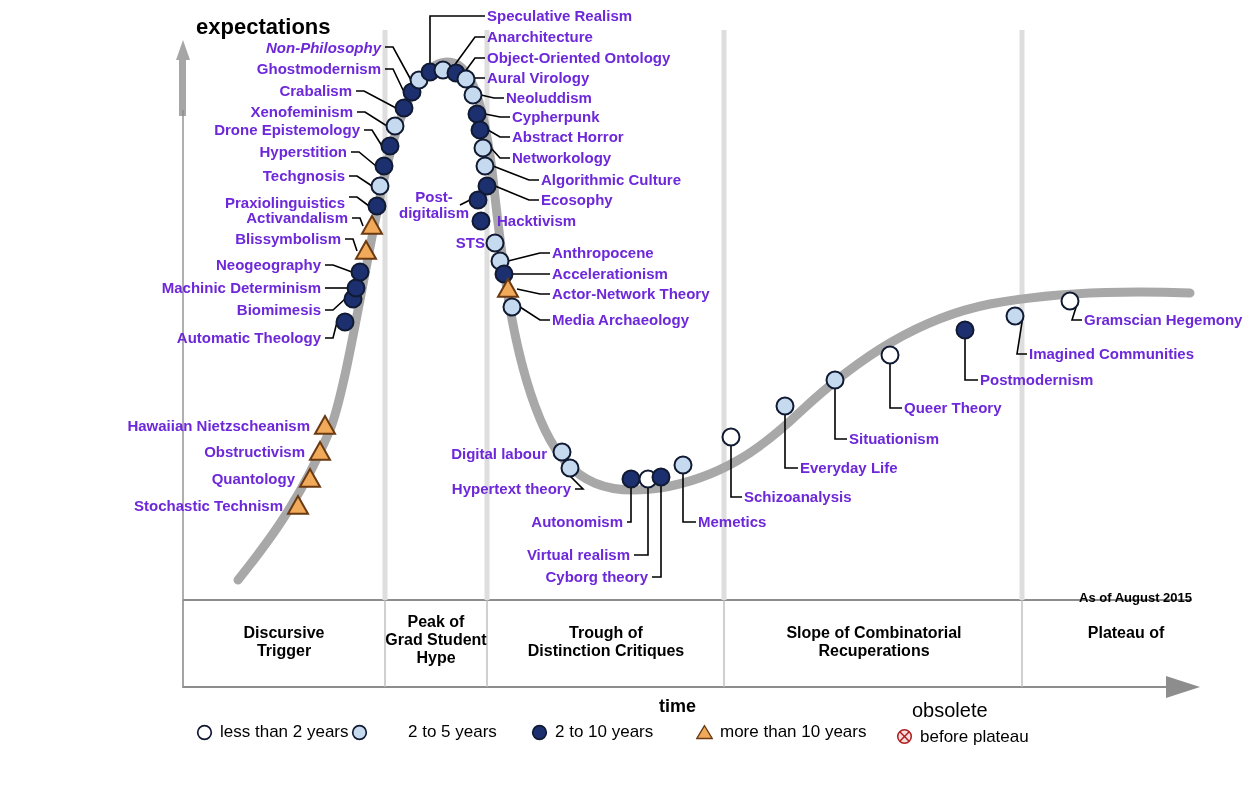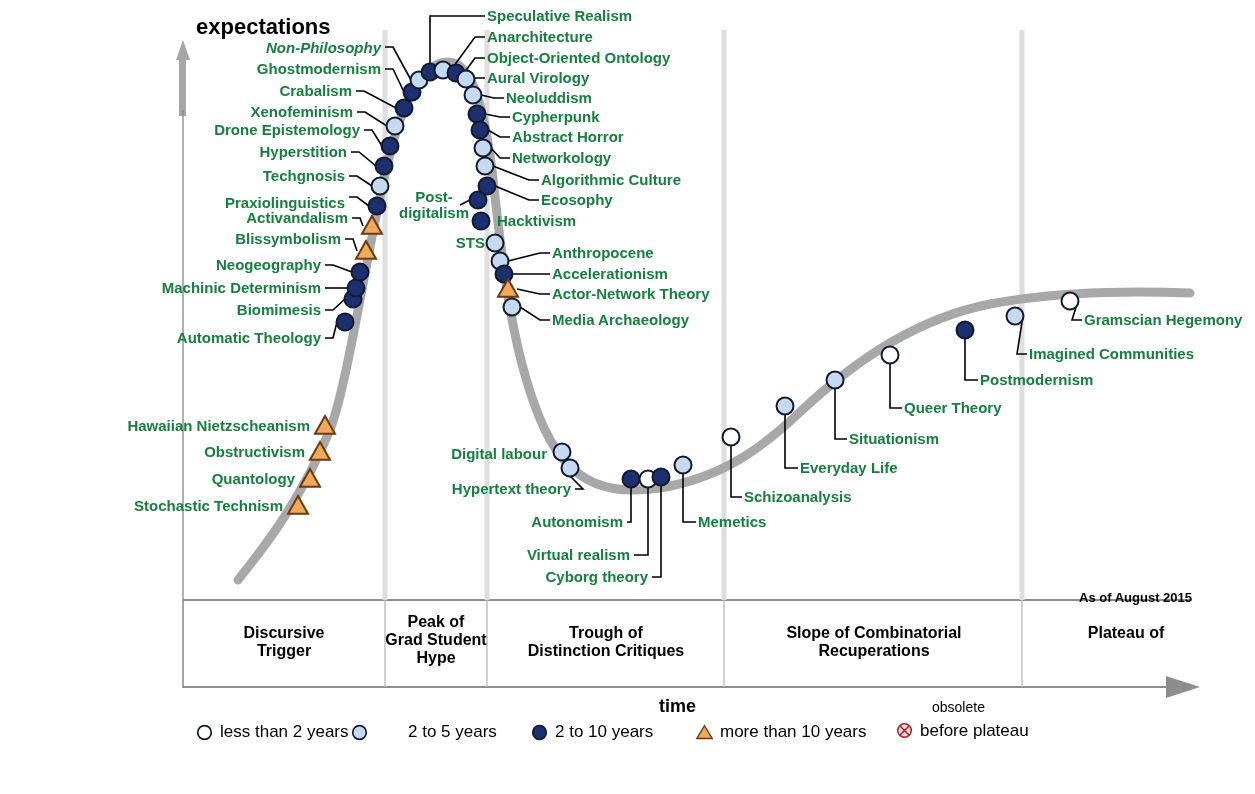--- a/index.html
+++ b/index.html
@@ -10,21 +10,21 @@
     overflow:hidden;
     position:relative;
   }
   #chart-root{position:absolute;left:0;top:0;width:1255px;height:794px;}
   svg#hype-svg{position:absolute;left:0;top:0;width:1255px;height:794px;}
 
   .lbl{
     position:absolute;
     font-weight:bold;
     font-size:15px;
-    color:#15803d;
+    color:#6d28d9;
     white-space:nowrap;
     line-height:1.05;
   }
   .lbl.r{transform:translate(-100%,-50%);}
   .lbl.l{transform:translate(0,-50%);}
   .lbl.c{transform:translate(-50%,-50%);text-align:center;}
 
   .axis-title{
     position:absolute;font-weight:bold;color:#000;white-space:nowrap;
   }
@@ -42,21 +42,21 @@
     font-weight:bold;font-size:13px;color:#000;white-space:nowrap;
   }
 
   #legend{position:absolute;left:196px;top:722px;width:1030px;}
   #legend-title{font-weight:bold;font-size:17px;color:#000;margin-bottom:9px;}
   #legend-row{position:relative;height:34px;}
   .leg-item{position:absolute;display:flex;align-items:center;gap:7px;font-weight:normal;font-size:17px;color:#000;white-space:nowrap;}
   .leg-item .txt{font-size:17px;}
   .leg-sw{width:17px;height:17px;flex:0 0 17px;display:block;}
   .obsolete-stack{display:flex;flex-direction:column;align-items:flex-start;line-height:1.05;}
-  .obsolete-top{font-size:14px;margin-left:36px;}
+  .obsolete-top{font-size:20px;margin-left:16px;}
   .obsolete-bottom{display:flex;align-items:center;gap:7px;}
 </style>
 </head>
 <body>
 
 <div id="chart-root">
 
   <svg id="hype-svg" viewBox="0 0 1255 794" xmlns="http://www.w3.org/2000/svg">
     <defs></defs>
 

